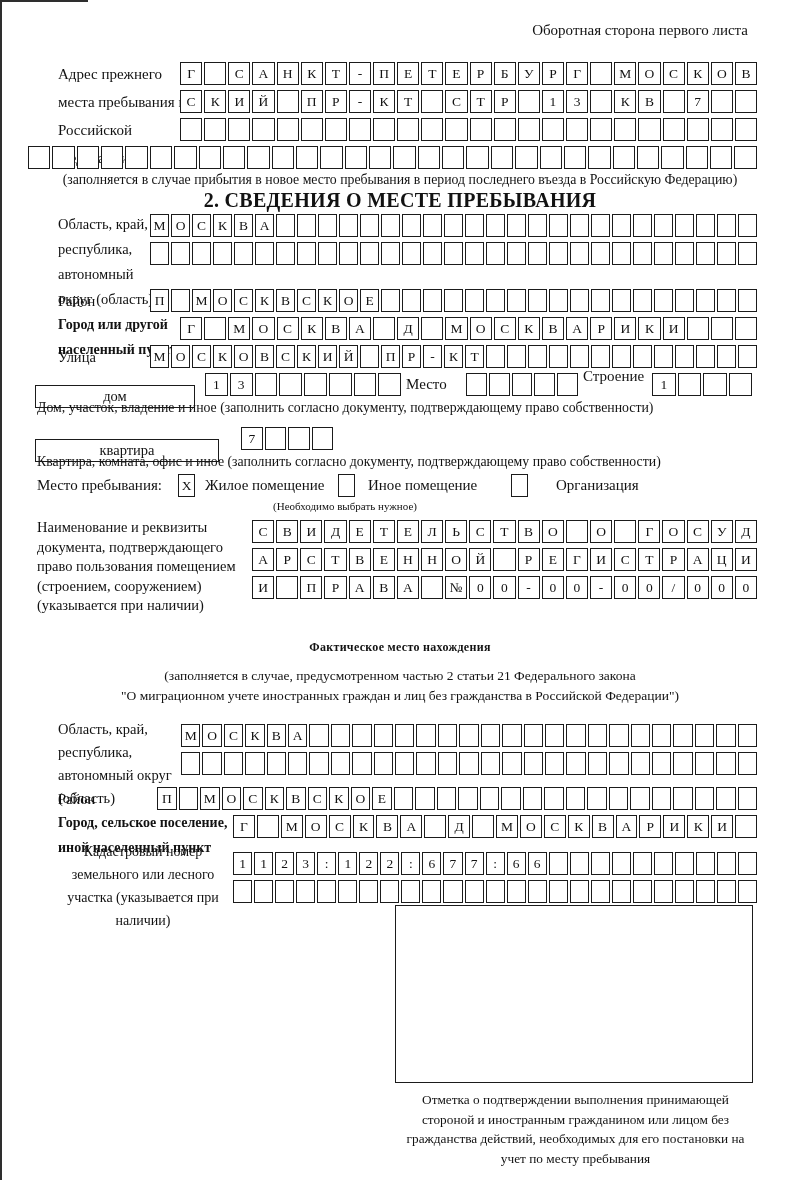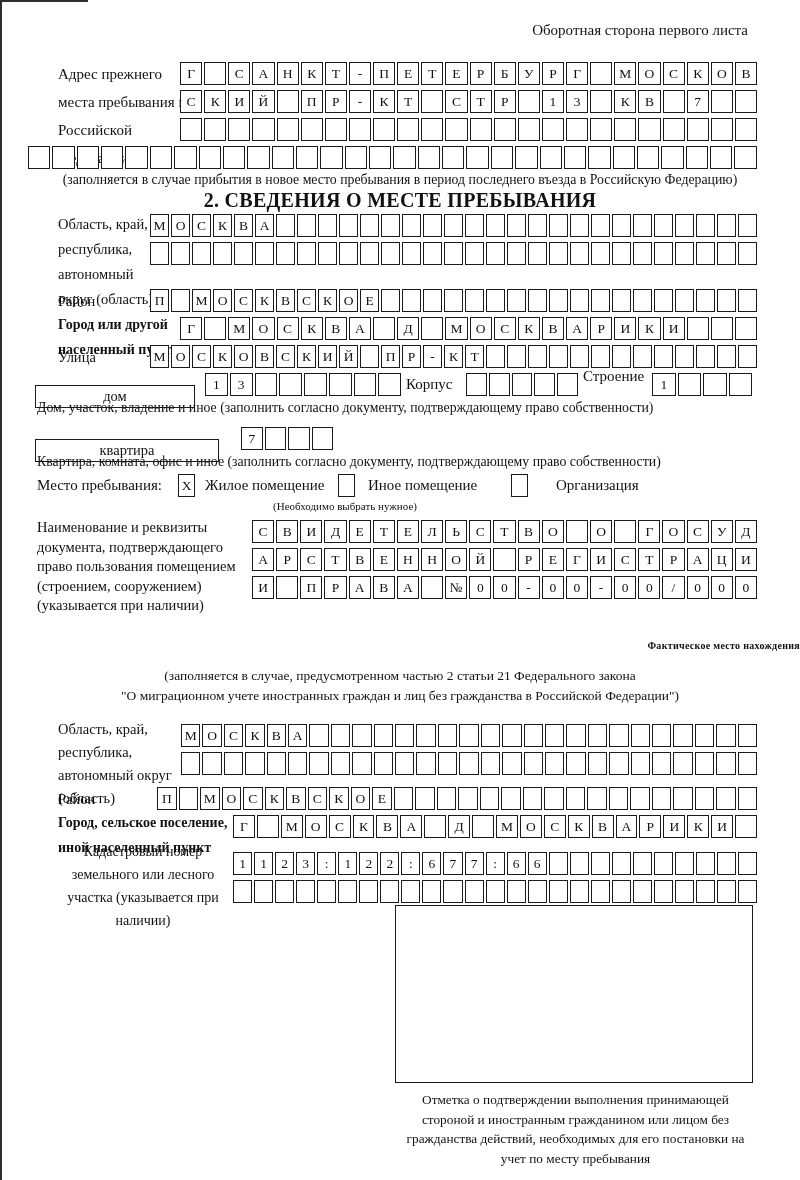--- a/index.html
+++ b/index.html
@@ -301,21 +301,21 @@
 <div class="boxrow" style="left:205px;top:373px;width:196px;">
     <span class="cell">1</span>
     <span class="cell">3</span>
     <span class="cell"></span>
     <span class="cell"></span>
     <span class="cell"></span>
     <span class="cell"></span>
     <span class="cell"></span>
     <span class="cell"></span>
   </div>
-<div class="abs inline-lbl" style="left:406px;top:376px;">Корпус</div>
+<div class="abs inline-lbl" style="left:406px;top:376px;">Место</div>
 <div class="boxrow" style="left:466px;top:373px;width:112px;">
     <span class="cell"></span>
     <span class="cell"></span>
     <span class="cell"></span>
     <span class="cell"></span>
     <span class="cell"></span>
   </div>
 <div class="abs inline-lbl" style="left:583px;top:368px;">Строение</div>
 <div class="boxrow" style="left:652px;top:373px;width:100px;">
     <span class="cell">1</span>
@@ -413,21 +413,21 @@
     <span class="cell">0</span>
     <span class="cell">-</span>
     <span class="cell">0</span>
     <span class="cell">0</span>
     <span class="cell">/</span>
     <span class="cell">0</span>
     <span class="cell">0</span>
     <span class="cell">0</span>
   </div>
 
-<div class="abs title" style="left:0;top:640px;font-size:10px;text-align:right;">Фактическое место нахождения</div>
+<div class="abs title" style="left:0;top:640px;font-size:12px;">Фактическое место нахождения</div>
 <div class="abs cap" style="left:0;top:668px;">(заполняется в случае, предусмотренном частью 2 статьи 21 Федерального закона</div>
 <div class="abs cap" style="left:0;top:688px;">"О миграционном учете иностранных граждан и лиц без гражданства в Российской Федерации")</div>
 
 <div class="abs" style="left:58px;top:718px;width:145px;font-size:14.5px;line-height:23px;">Область, край, республика, автономный округ (область)</div>
 <div class="boxrow" style="left:181px;top:724px;width:576px;">
     <span class="cell">М</span>
     <span class="cell">О</span>
     <span class="cell">С</span>
     <span class="cell">К</span>
     <span class="cell">В</span>

